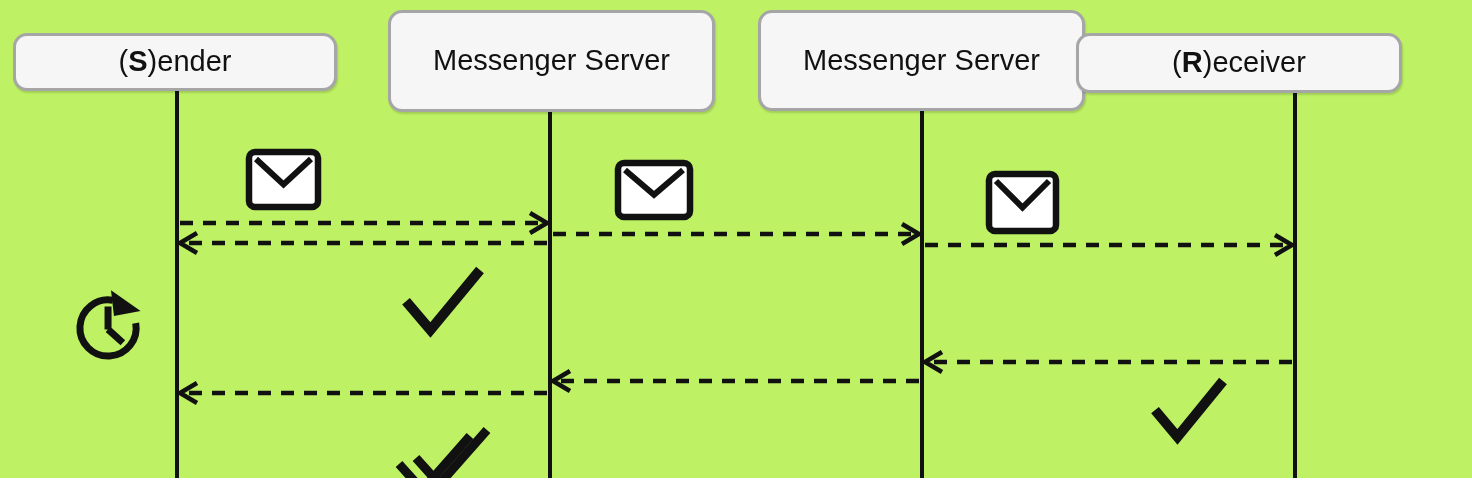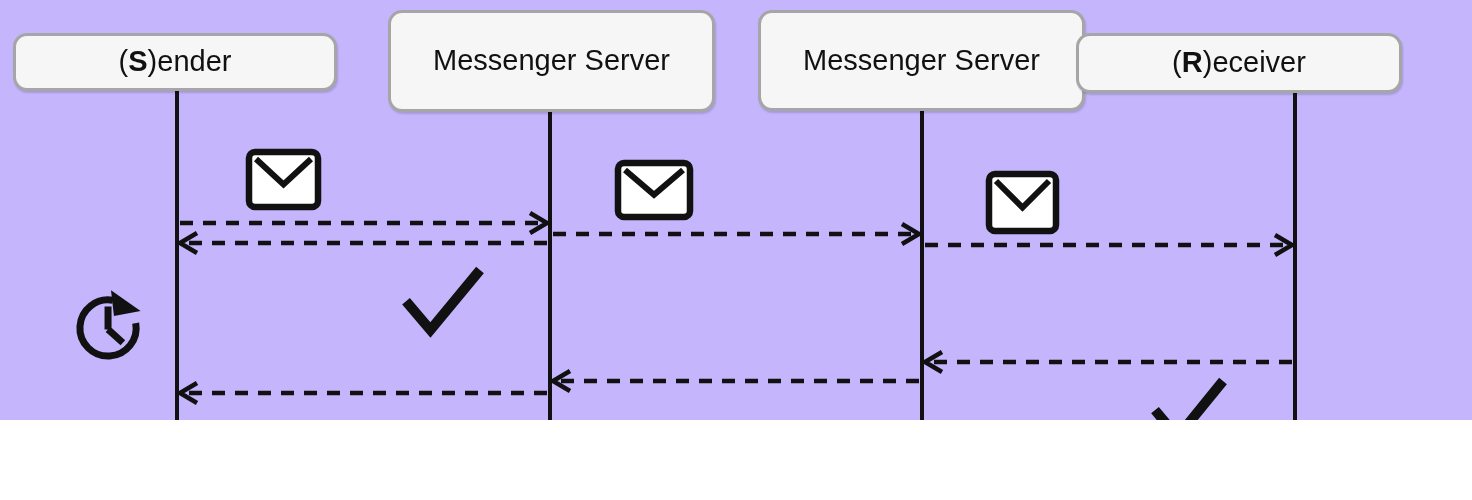--- a/index.html
+++ b/index.html
@@ -23,21 +23,21 @@
     font-size:29px;
     box-shadow:1px 2px 2px rgba(0,0,0,0.15);
     z-index:2;
   }
   .actor-line{line-height:1.22;white-space:nowrap;}
   .actor-line .b{font-weight:bold;}
 </style>
 </head>
 <body>
 
-<div id="canvas" style="--box-fill: #f6f6f6; --box-border: #a6a6a6; --text: #111111; background: #c4b5fd; width: 1472px; height: 420px;">
+<div id="canvas" style="--box-fill: #f6f6f6; --box-border: #a6a6a6; --text: #111111; background: #bef264; width: 1472px; height: 478px;">
   <svg id="diagram-svg" width="1472" height="500">
       <line x1="177" y1="91" x2="177" y2="499" stroke="#111111" stroke-width="4"></line>
       <line x1="550" y1="112" x2="550" y2="499" stroke="#111111" stroke-width="4"></line>
       <line x1="922" y1="111" x2="922" y2="499" stroke="#111111" stroke-width="4"></line>
       <line x1="1295" y1="93" x2="1295" y2="499" stroke="#111111" stroke-width="4"></line>
       <g>
         <line x1="180" y1="223" x2="541" y2="223" stroke="#111111" stroke-width="4.5" stroke-dasharray="13 10"></line>
         <polyline points="530,213 547,223 530,233" fill="none" stroke="#111111" stroke-width="4.5" stroke-linejoin="miter"></polyline>
       </g>
       <g>

